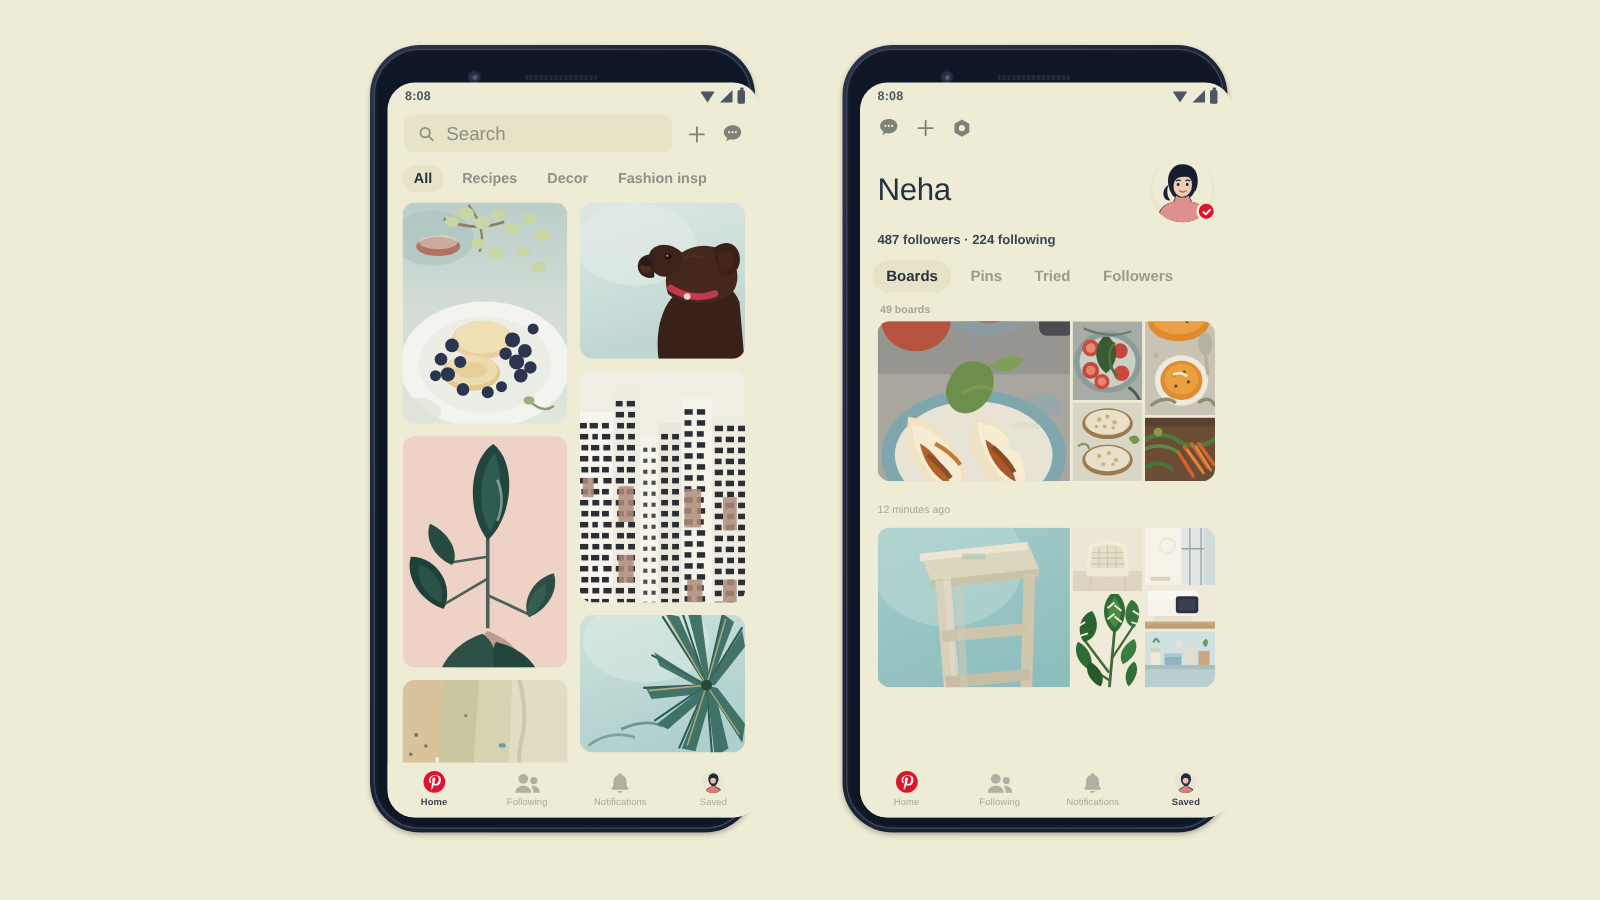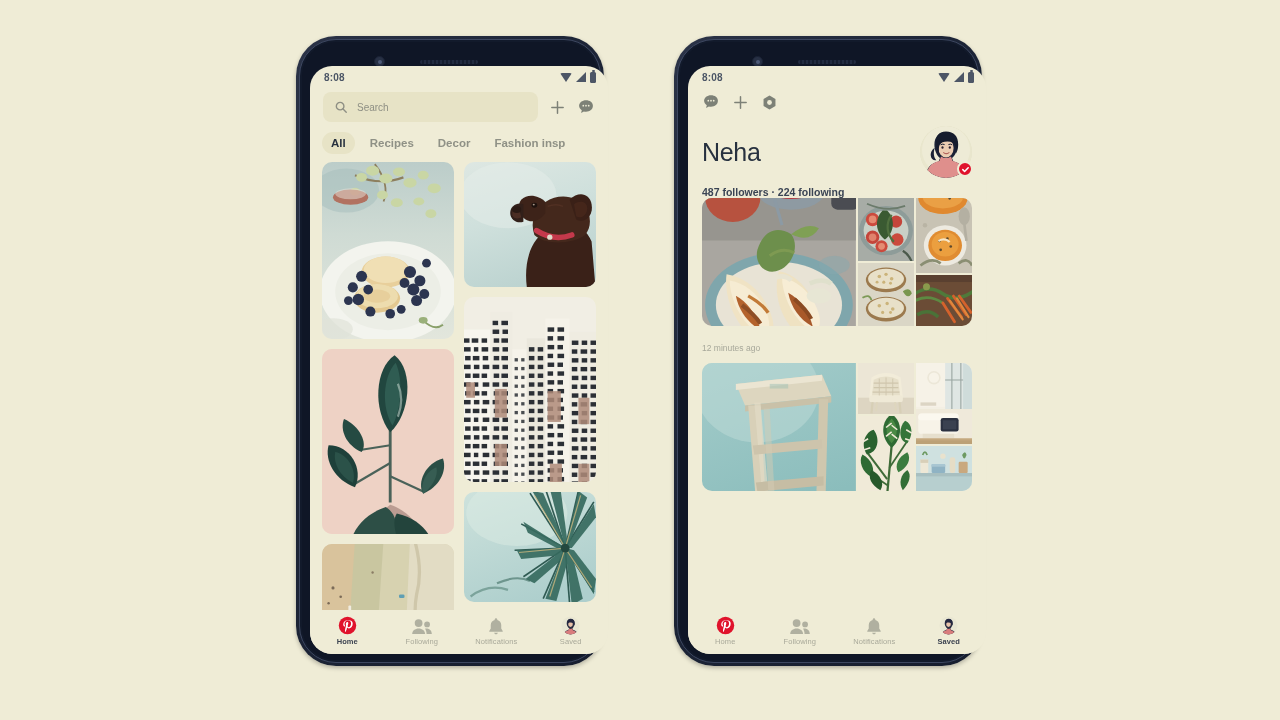--- a/index.html
+++ b/index.html
@@ -84,21 +84,21 @@
   .i-batt::before { content:""; position:absolute; left:1.5px; top:-2px; width:3px; height:2px; background:#4d5666; border-radius:1px; }
 
   
   .searchrow { display: flex; align-items: center; gap: 9px; padding: 4px 12px 8px 13px; }
   .searchbox {
     flex: 1; height: 30px; border-radius: 8px;
     background: #e7e3c6;
     display: flex; align-items: center; gap: 9px;
     padding: 0 11px;
   }
-  .searchbox .ph { font-size: 10px; color: #8e8f84; }
+  .searchbox .ph { font-size: 15px; color: #8e8f84; }
   .icobtn { width: 20px; height: 20px; display: flex; align-items: center; justify-content: center; color: #7d8177; flex: 0 0 auto; }
 
   svg { display: block; }
 
   
   .chips { display: flex; align-items: center; gap: 6px; padding: 2px 0 8px 12px; white-space: nowrap; }
   .chip { font-size: 11.5px; color: #8f9186; padding: 5px 9px; border-radius: 14px; font-weight: 600; flex: 0 0 auto; }
   .chip.active { background: #e7e3c6; color: #27313f; font-weight: 700; }
 
   
@@ -784,21 +784,28 @@
           <div class="verified">
             <svg viewBox="0 0 12 12" width="9" height="9" fill="none" stroke="#ffffff" stroke-width="2" stroke-linecap="round" stroke-linejoin="round">
               <path d="M2.4 6.2 L4.8 8.6 L9.6 3.6"></path>
             </svg>
           </div>
         </div>
       </div>
 
       <div class="stats">487 followers · 224 following</div>
 
-
+      <div class="ptabs">
+        <div class="ptab active">Boards</div>
+        <div class="ptab">Pins</div>
+        <div class="ptab">Tried</div>
+        <div class="ptab">Followers</div>
+      </div>
+
+      <div class="boardcount">49 boards</div>
 
       <div class="board">
         <div class="collage">
           <div class="big cell">
             <svg viewBox="0 0 100 128" preserveAspectRatio="xMidYMid slice">
               <rect width="100" height="128" fill="#a9a6a0"></rect>
               <rect width="100" height="50" fill="#97958f"></rect>
               <ellipse cx="20" cy="22" rx="18" ry="16" fill="#b7523f"></ellipse>
               <ellipse cx="20" cy="14" rx="16" ry="8" fill="#c9d08a"></ellipse>
               <ellipse cx="58" cy="18" rx="22" ry="12" fill="#8e9aa2"></ellipse>

